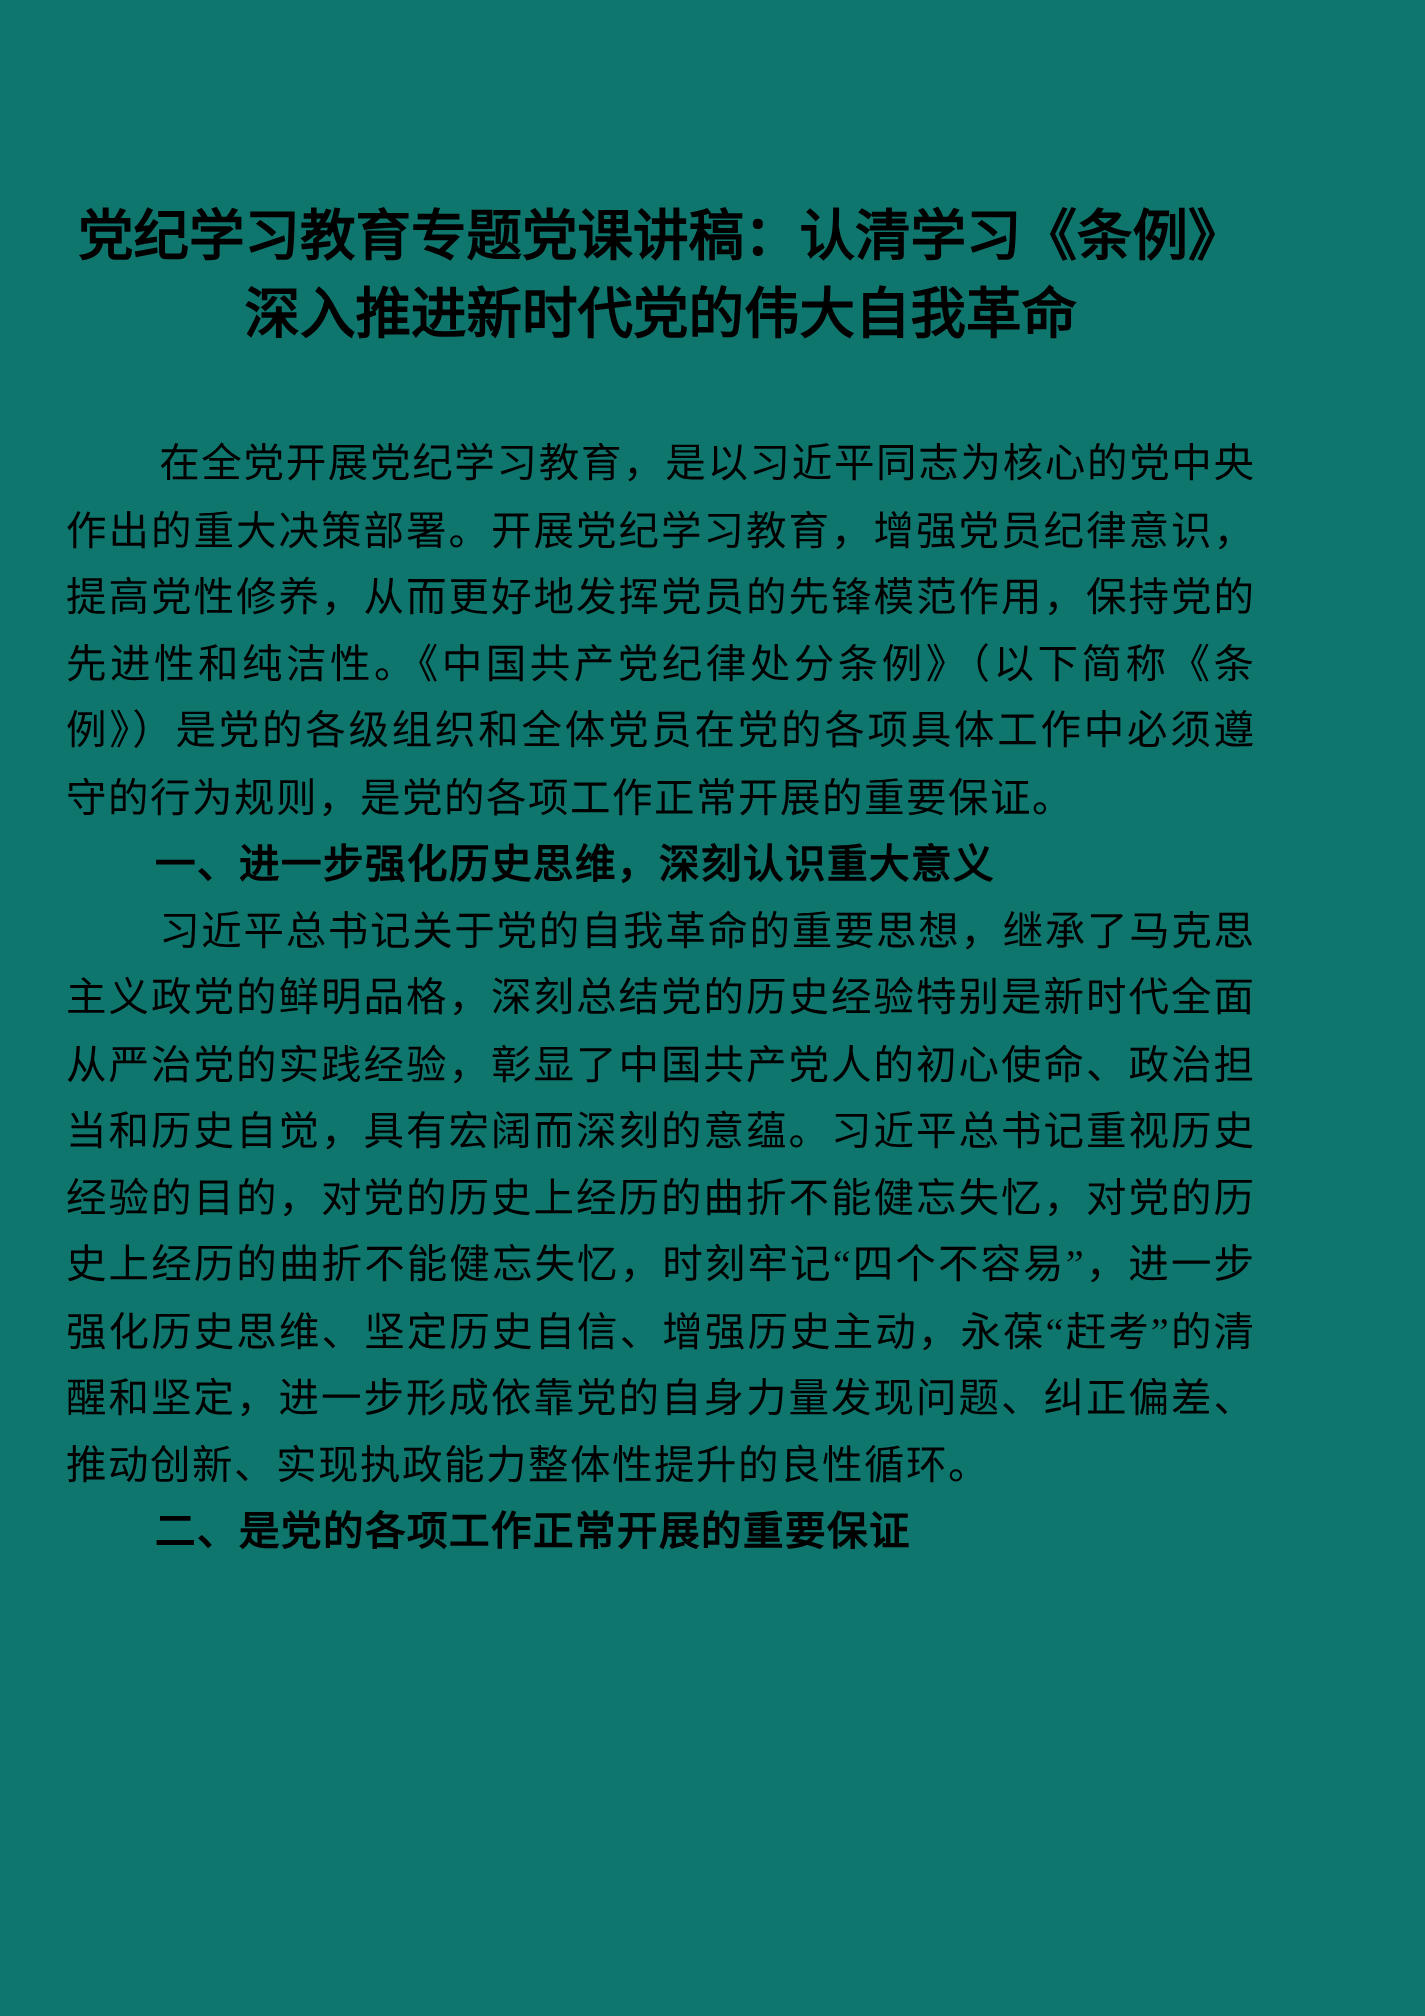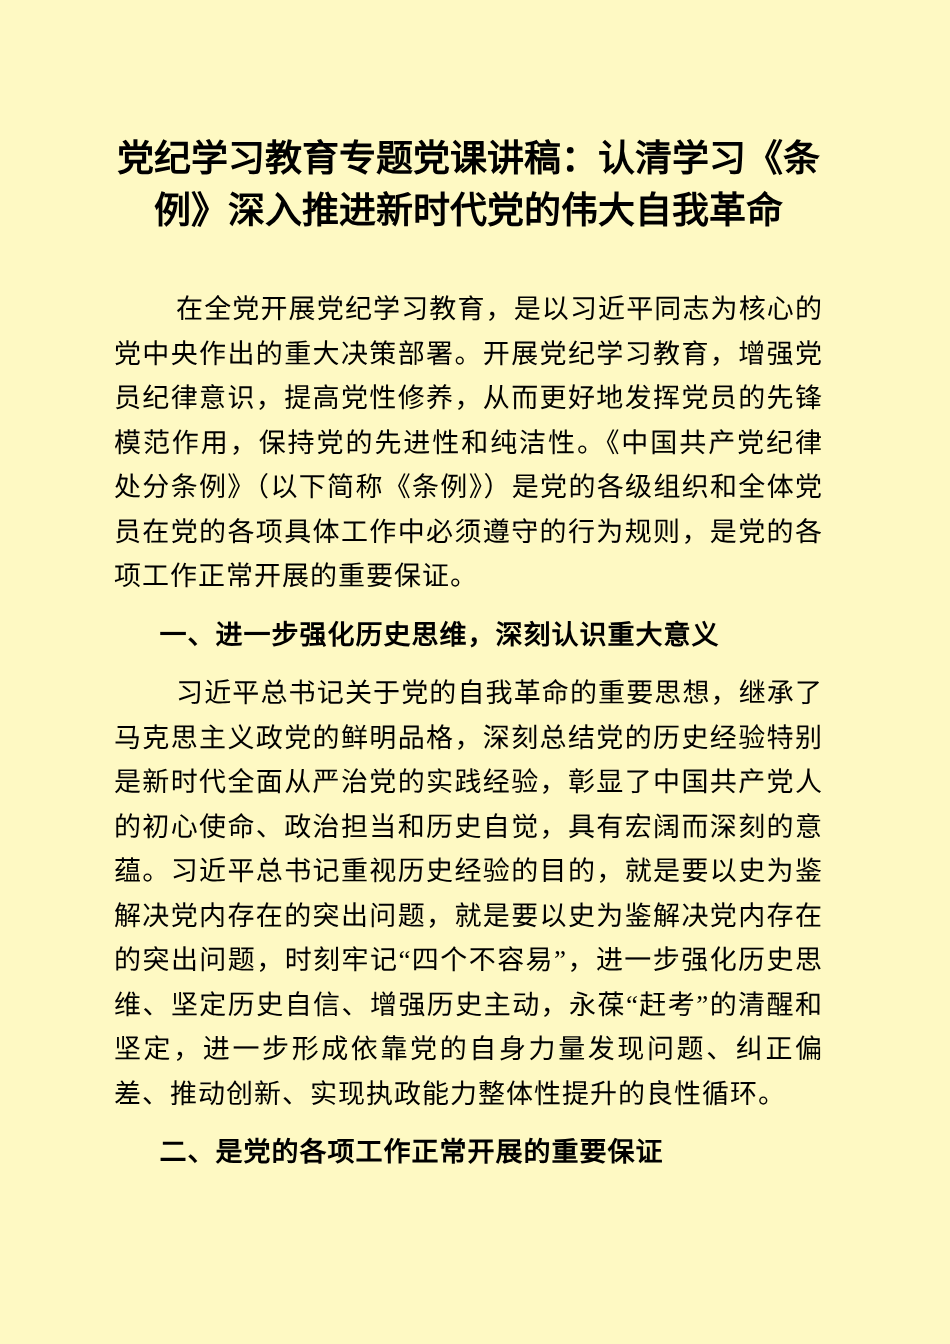--- a/index.html
+++ b/index.html
@@ -4,44 +4,44 @@
 <style>
   html, body {
     margin: 0;
     padding: 0;
     background: #ffffff;
   }
   .page {
     position: relative;
     width: 950px;
     height: 1344px;
-    background: #fef9c3;
+    background: #0f766e;
     box-sizing: border-box;
-    padding: 133px 113px 0 100px;
+    padding: 133px 113px 0 44px;
     overflow: hidden;
     color: #000000;
   }
   .doc-title {
     font-family: "Liberation Serif", "DejaVu Serif", serif;
     font-size: 37px;
     line-height: 52px;
     font-weight: bold;
     text-align: center;
     color: #000000;
     margin: 0 0 50px 0;
   }
   .para {
     font-family: "Liberation Serif", "DejaVu Serif", serif;
     font-size: 27px;
     line-height: 44.5px;
     color: #000000;
     text-align: justify;
     text-justify: inter-character;
     text-indent: 2.3em;
-    margin: 14px;
+    margin: 0;
     letter-spacing: 1px;
   }
   .heading {
     font-family: "Liberation Sans", "DejaVu Sans", sans-serif;
     font-size: 27px;
     line-height: 44.5px;
     font-weight: bold;
     color: #000000;
     text-indent: 2.2em;
     margin: 0;
@@ -51,16 +51,16 @@
 </head>
 <body>
 
 <div class="page">
   <h1 class="doc-title">党纪学习教育专题党课讲稿：认清学习《条例》深入推进新时代党的伟大自我革命</h1>
 
   <p class="para">在全党开展党纪学习教育，是以习近平同志为核心的党中央作出的重大决策部署。开展党纪学习教育，增强党员纪律意识，提高党性修养，从而更好地发挥党员的先锋模范作用，保持党的先进性和纯洁性。《中国共产党纪律处分条例》（以下简称《条例》）是党的各级组织和全体党员在党的各项具体工作中必须遵守的行为规则，是党的各项工作正常开展的重要保证。</p>
 
   <h2 class="heading">一、进一步强化历史思维，深刻认识重大意义</h2>
 
-  <p class="para">习近平总书记关于党的自我革命的重要思想，继承了马克思主义政党的鲜明品格，深刻总结党的历史经验特别是新时代全面从严治党的实践经验，彰显了中国共产党人的初心使命、政治担当和历史自觉，具有宏阔而深刻的意蕴。习近平总书记重视历史经验的目的，就是要以史为鉴解决党内存在的突出问题，就是要以史为鉴解决党内存在的突出问题，时刻牢记“四个不容易”，进一步强化历史思维、坚定历史自信、增强历史主动，永葆“赶考”的清醒和坚定，进一步形成依靠党的自身力量发现问题、纠正偏差、推动创新、实现执政能力整体性提升的良性循环。</p>
+  <p class="para">习近平总书记关于党的自我革命的重要思想，继承了马克思主义政党的鲜明品格，深刻总结党的历史经验特别是新时代全面从严治党的实践经验，彰显了中国共产党人的初心使命、政治担当和历史自觉，具有宏阔而深刻的意蕴。习近平总书记重视历史经验的目的，对党的历史上经历的曲折不能健忘失忆，对党的历史上经历的曲折不能健忘失忆，时刻牢记“四个不容易”，进一步强化历史思维、坚定历史自信、增强历史主动，永葆“赶考”的清醒和坚定，进一步形成依靠党的自身力量发现问题、纠正偏差、推动创新、实现执政能力整体性提升的良性循环。</p>
 
   <h2 class="heading">二、是党的各项工作正常开展的重要保证</h2>
 </div>
 
 </body></html>

